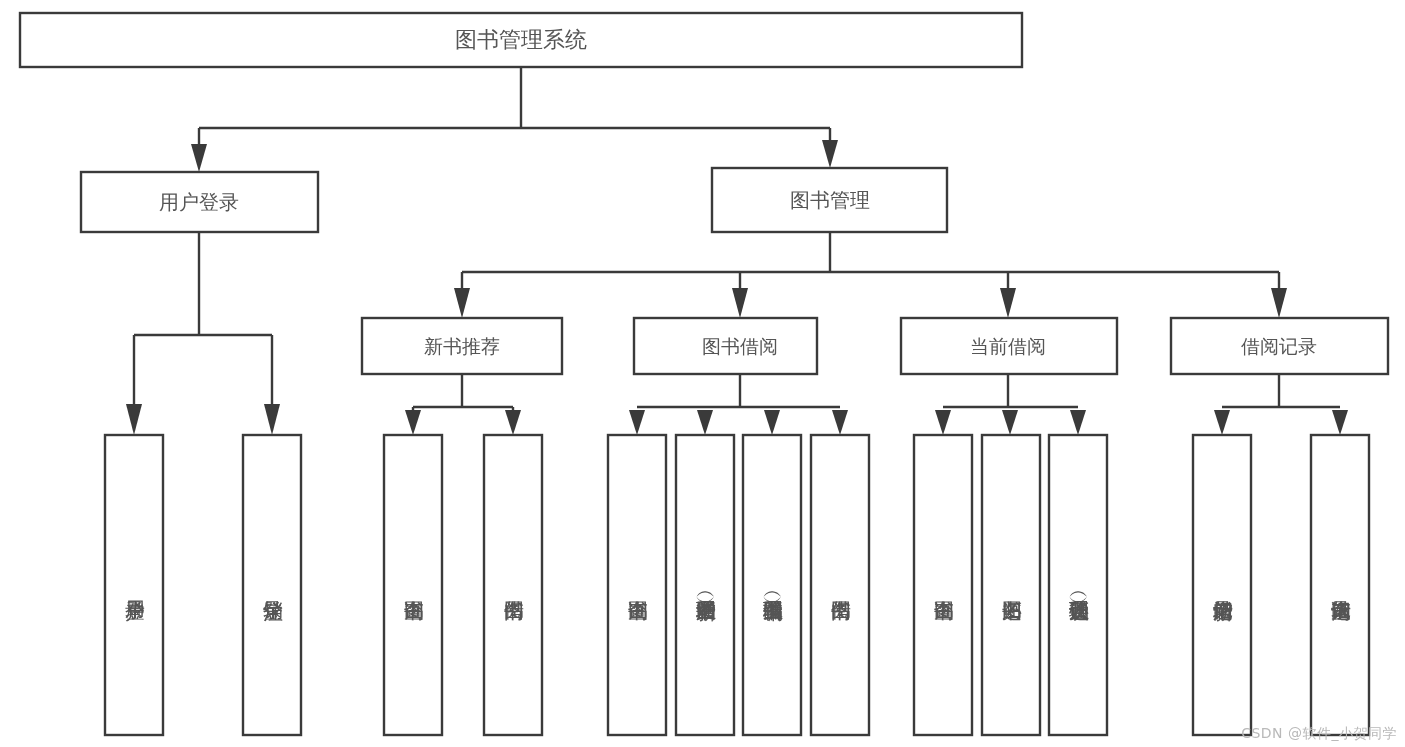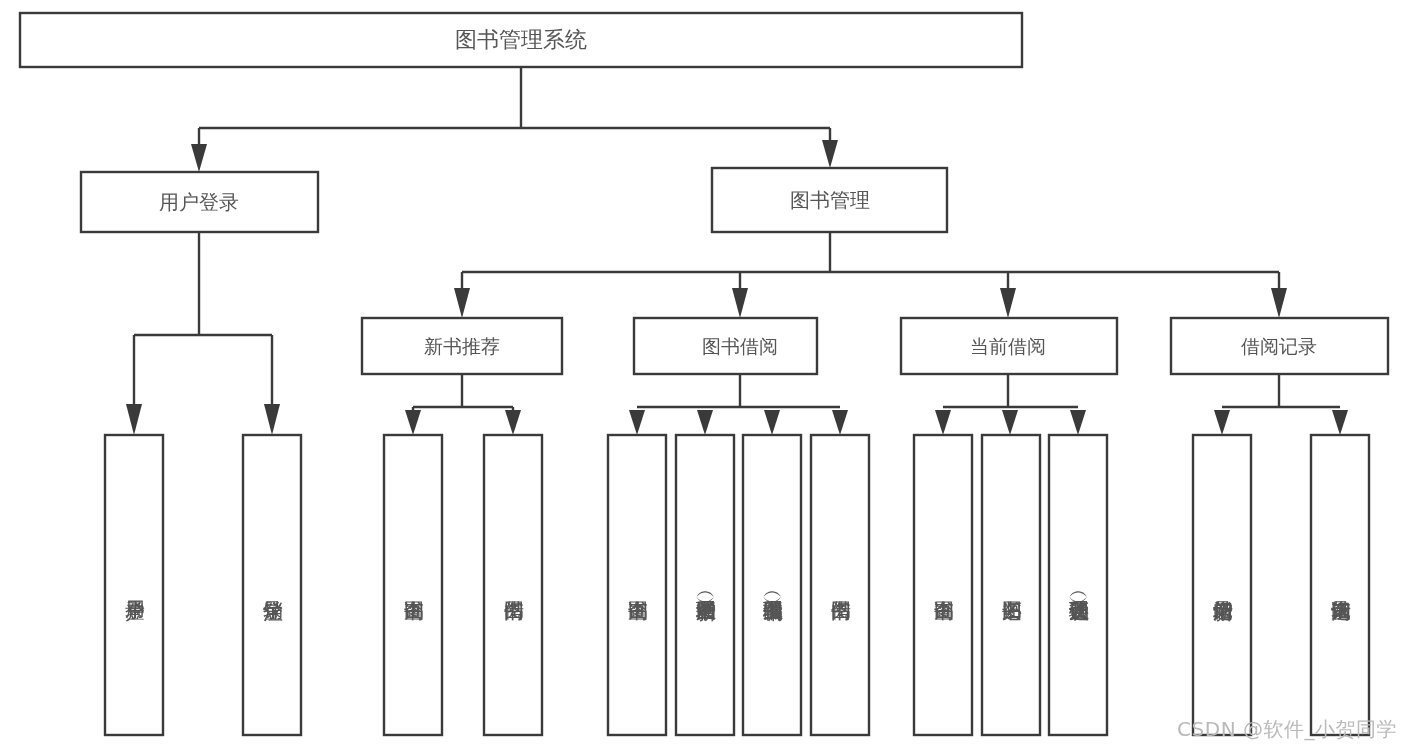--- a/index.html
+++ b/index.html
@@ -47,21 +47,21 @@
     stroke-linejoin: miter;
   }
   .arrow-head {
     fill: #3a3a3a;
     stroke: none;
   }
   .watermark {
     position: absolute;
     right: 8px;
     bottom: 4px;
-    font-size: 20px;
+    font-size: 14px;
     color: #b9b9b9;
     font-family: "DejaVu Sans", "Liberation Sans", sans-serif;
     letter-spacing: 0.5px;
     white-space: nowrap;
     pointer-events: none;
     margin-left: 8px;
   }
 </style>
 </head>
 <body>

